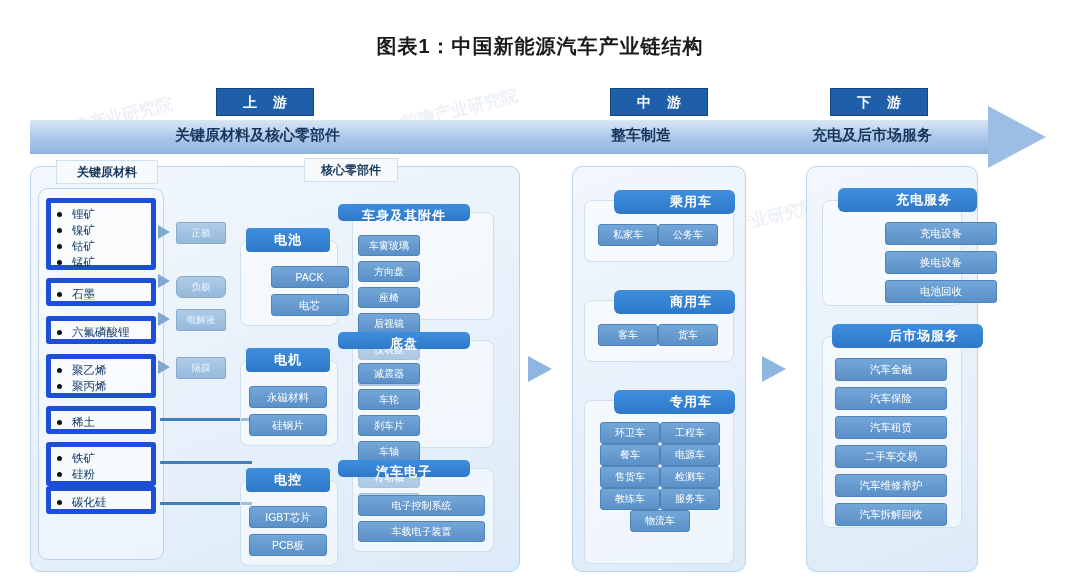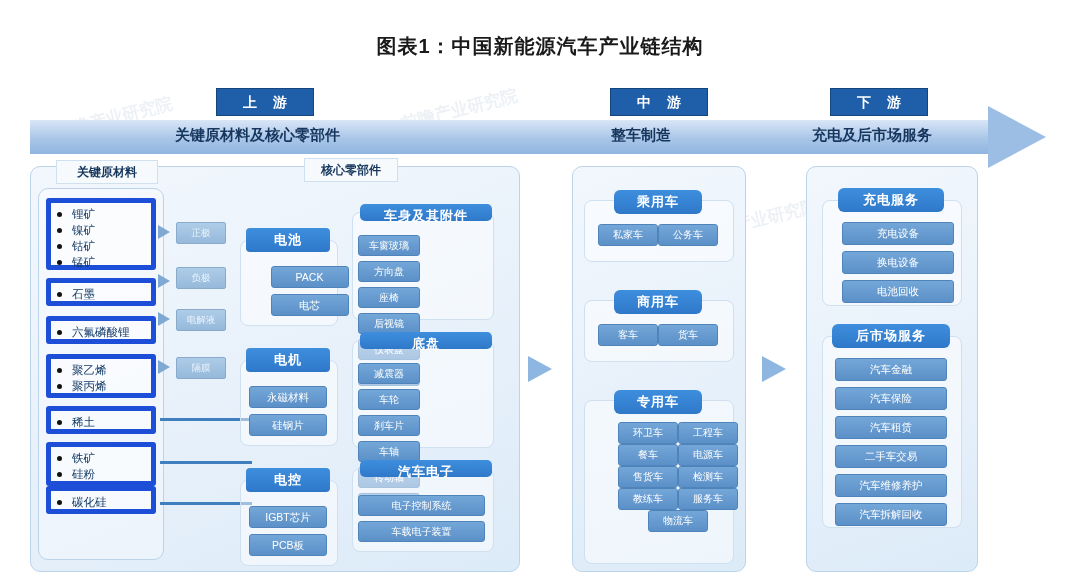--- a/index.html
+++ b/index.html
@@ -104,21 +104,21 @@
     border:1px solid #4f84bb;
     margin:6px auto 0 auto;width:76px;
   }
 
   
   .wide-group{
     position:absolute;left:352px;width:140px;
     border:1px solid #cfe0f0;border-radius:8px;background:rgba(255,255,255,.5);
   }
   .wide-title{
-    position:absolute;left:360px;width:132px;height:17px;line-height:24px;
+    position:absolute;left:338px;width:132px;height:17px;line-height:24px;
     text-align:center;font-size:13px;font-weight:bold;color:#ffffff;
     background:linear-gradient(180deg,#3e8ede 0%,#2f78c9 100%);
     border-radius:5px;letter-spacing:1px;
   }
   .wide-grid{
     display:flex;flex-wrap:wrap;gap:5px;padding:7px 6px 7px 6px;
     box-sizing:border-box;
   }
   .wide-grid .tile2{
     width:60px;height:19px;line-height:19px;text-align:center;font-size:10px;
@@ -135,21 +135,21 @@
 
   
   .box-group{
     position:absolute;border:1px solid #cfe0f0;border-radius:8px;
     background:rgba(255,255,255,.5);
   }
   .box-title{
     position:absolute;height:24px;line-height:24px;text-align:center;
     font-size:13px;font-weight:bold;color:#ffffff;
     background:linear-gradient(180deg,#3e8ede 0%,#2f78c9 100%);
-    border-radius:6px;letter-spacing:1px;
+    border-radius:6px;letter-spacing:1px;padding-left:33px;
   }
   .box-grid{display:flex;flex-wrap:wrap;gap:0;padding:8px 7px;box-sizing:border-box;justify-content:center;}
   .box-grid .tile2{
     width:58px;height:20px;line-height:20px;text-align:center;font-size:10px;
     color:#ffffff;border-radius:3px;
     background:linear-gradient(180deg,#74a7d8 0%,#5b90c8 100%);
     border:1px solid #4f84bb;
   }
   .col-grid{display:flex;flex-direction:column;gap:6px;padding:8px 10px;box-sizing:border-box;align-items:center;}
   .col-grid .tile3{
@@ -238,21 +238,21 @@
   </div>
 
   <div class="raw-box" style="top:398px;height:28px;">
     <div class="raw-item"><span class="dot"></span><span>碳化硅</span></div>
   </div>
 
   <div class="mini-arrow" style="top:137px;"></div>
   <div class="chip" style="top:134px;">正极</div>
 
   <div class="mini-arrow" style="top:186px;"></div>
-  <div class="chip" style="top:179px;">负极</div>
+  <div class="chip" style="top:188px;border-radius:6px;">负极</div>
 
   <div class="mini-arrow" style="top:224px;"></div>
   <div class="chip" style="top:221px;">电解液</div>
 
   <div class="mini-arrow" style="top:272px;"></div>
   <div class="chip" style="top:269px;">隔膜</div>
 
   <div class="flat-line" style="left:160px;top:330px;width:92px;"></div>
   <div class="flat-line" style="left:160px;top:373px;width:92px;"></div>
   <div class="flat-line" style="left:160px;top:414px;width:92px;"></div>
@@ -319,35 +319,35 @@
 
   <div class="box-group" style="left:584px;top:212px;width:148px;height:60px;"></div>
   <div class="box-title" style="left:614px;top:202px;width:88px;">商用车</div>
   <div class="box-grid" style="position:absolute;left:584px;top:228px;width:148px;">
     <div class="tile2">客车</div>
     <div class="tile2">货车</div>
   </div>
 
   <div class="box-group" style="left:584px;top:312px;width:148px;height:162px;"></div>
   <div class="box-title" style="left:614px;top:302px;width:88px;">专用车</div>
-  <div class="box-grid" style="position:absolute;left:584px;top:326px;width:152px;margin-left:18px;">
+  <div class="box-grid" style="position:absolute;left:584px;top:326px;width:152px;">
     <div class="tile2">环卫车</div>
     <div class="tile2">工程车</div>
     <div class="tile2">餐车</div>
     <div class="tile2">电源车</div>
     <div class="tile2">售货车</div>
     <div class="tile2">检测车</div>
     <div class="tile2">教练车</div>
     <div class="tile2">服务车</div>
     <div class="tile2">物流车</div>
   </div>
 
   <div class="box-group" style="left:822px;top:112px;width:138px;height:104px;"></div>
   <div class="box-title" style="left:838px;top:100px;width:106px;">充电服务</div>
-  <div class="col-grid" style="position:absolute;left:822px;top:126px;width:152px;">
+  <div class="col-grid" style="position:absolute;left:865px;top:126px;width:152px;">
     <div class="tile3">充电设备</div>
     <div class="tile3">换电设备</div>
     <div class="tile3">电池回收</div>
   </div>
 
   <div class="box-group" style="left:822px;top:248px;width:138px;height:190px;"></div>
   <div class="box-title" style="left:832px;top:236px;width:118px;">后市场服务</div>
   <div class="col-grid" style="position:absolute;left:822px;top:262px;width:138px;">
     <div class="tile3">汽车金融</div>
     <div class="tile3">汽车保险</div>

